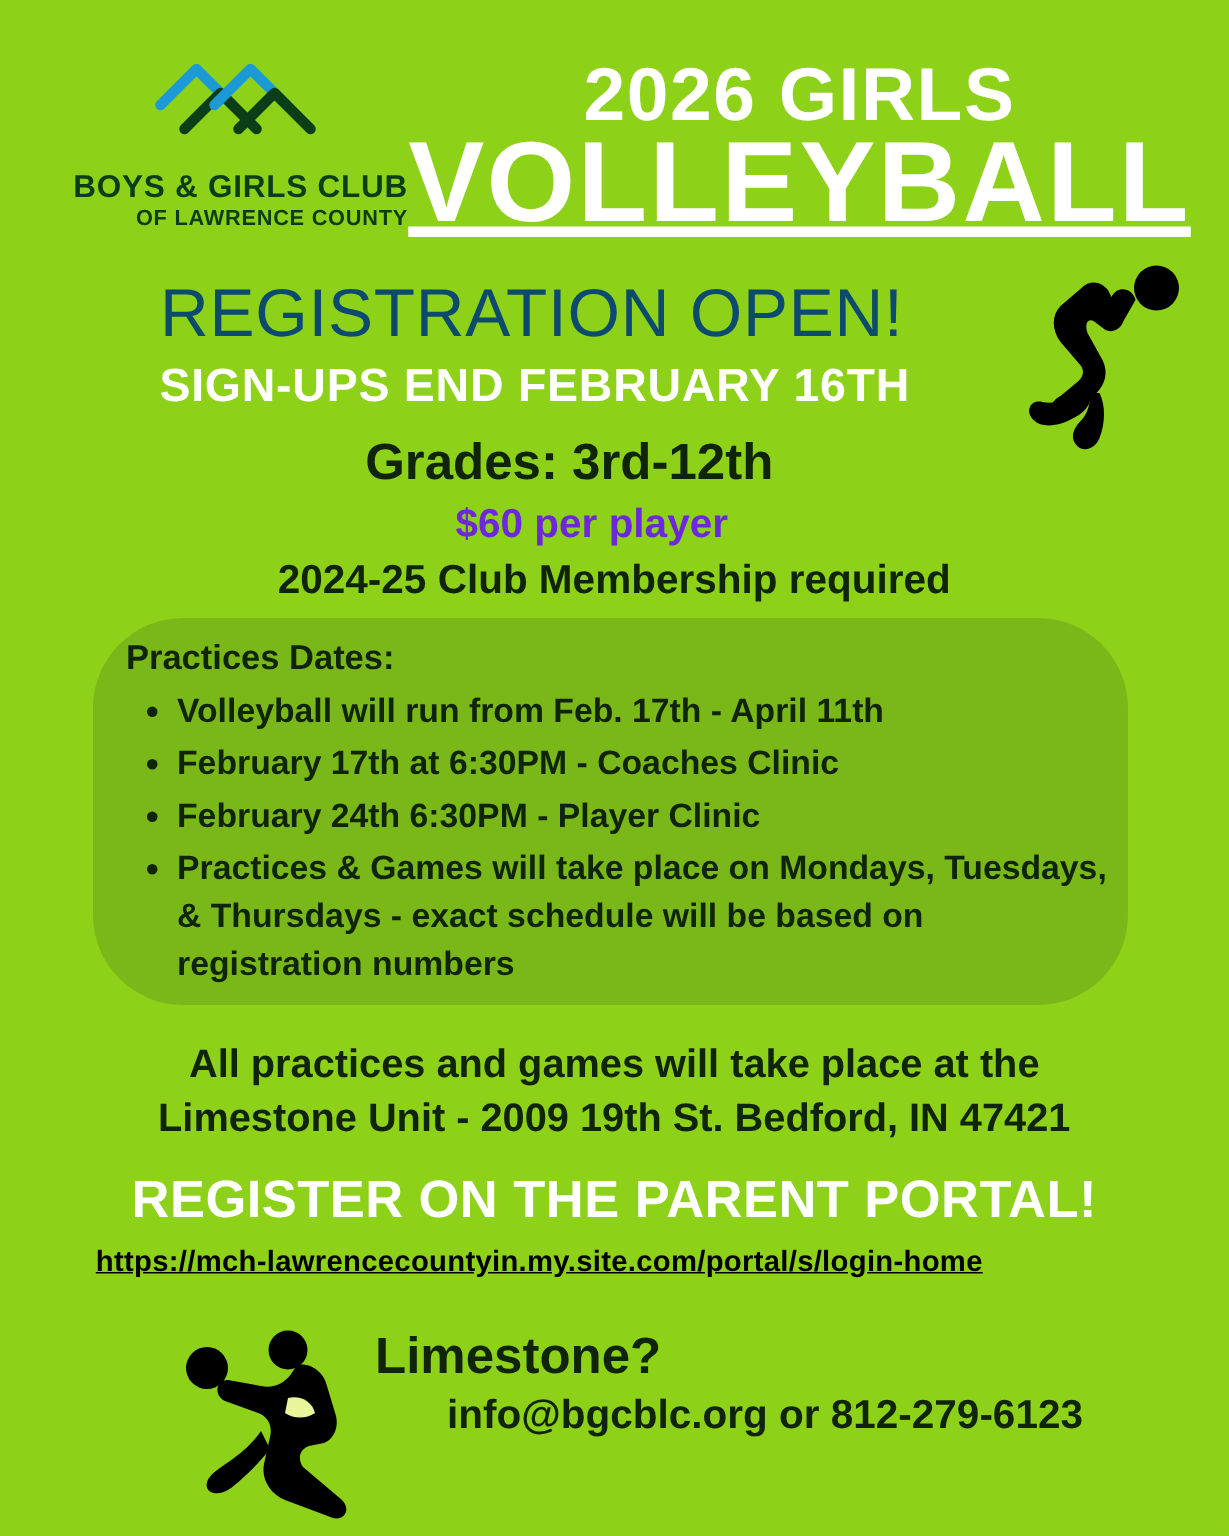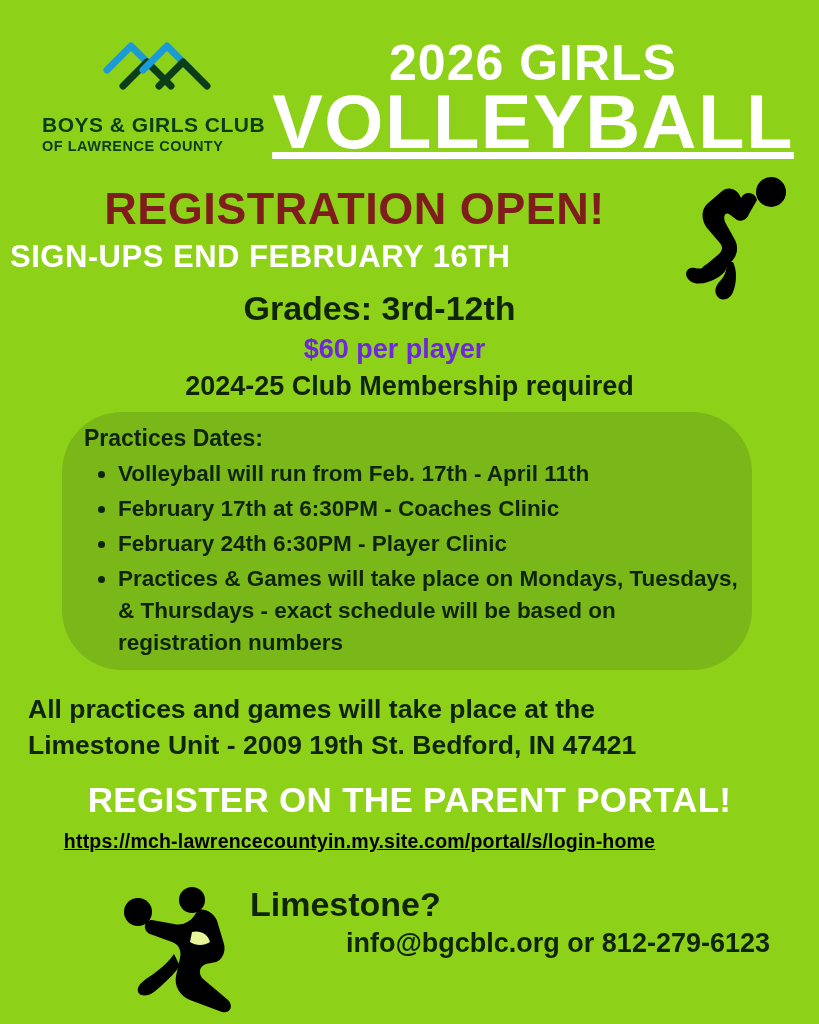--- a/index.html
+++ b/index.html
@@ -26,21 +26,21 @@
   .header {
     position: relative;
     height: 175px;
   }
 
   .logo {
     position: absolute;
     left: 42px;
     top: 36px;
     width: 230px;
-    text-align: left;
+    text-align: right;
   }
   .logo-mark {
     width: 120px;
     height: 72px;
     margin: 0 auto 6px auto;
     display: block;
   }
   .logo-name {
     font-family: "Liberation Sans", sans-serif;
     font-weight: bold;
@@ -81,34 +81,35 @@
     font-size: 76px;
     letter-spacing: 1.5px;
     line-height: 1;
     text-align: center;
     margin-top: -4px;
     text-decoration: underline;
   }
 
   
   .reg-open {
-    color: #7f1d1d;
-    font-weight: bold;
+    color: #0c4a6e;
+    font-weight: normal;
     font-size: 45px;
     letter-spacing: 0.5px;
     text-align: center;
     margin-top: 8px;
     padding-left: 10px;
     padding-right: 120px;
   }
   .signups {
     color: #ffffff;
     font-weight: bold;
     font-size: 31px;
     letter-spacing: 0.5px;
+    text-align: center;
     margin-top: 4px;
     padding-left: 10px;
     padding-right: 116px;
   }
 
   .grades {
     color: #10240a;
     font-weight: bold;
     font-size: 34px;
     text-align: center;
@@ -173,20 +174,21 @@
   .dates-list li {
     margin-bottom: 3px;
   }
 
   
   .location {
     position: absolute;
     left: 0;
     top: 692px;
     width: 819px;
+    text-align: center;
     color: #10240a;
     font-weight: bold;
     font-size: 26.5px;
     line-height: 1.35;
     padding: 0 28px;
     box-sizing: border-box;
   }
 
   
   .register {
@@ -223,21 +225,21 @@
   .questions-title {
     color: #10240a;
     font-weight: bold;
     font-size: 34px;
     text-align: left;
   }
   .questions-contact {
     color: #10240a;
     font-weight: bold;
     font-size: 27px;
-    text-align: right;
+    text-align: center;
     margin-top: 4px;
   }
 
   
   .player-dig {
     position: absolute;
     left: 120px;
     top: 880px;
     width: 200px;
     height: 135px;

